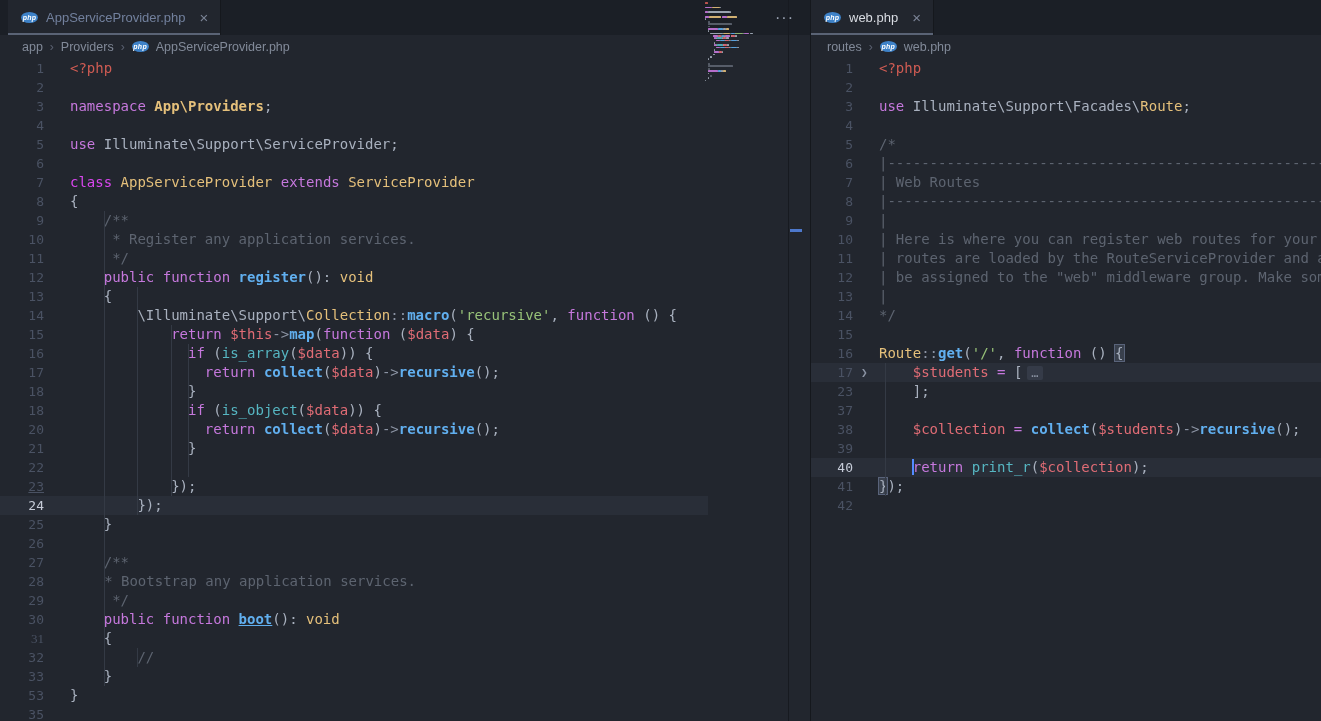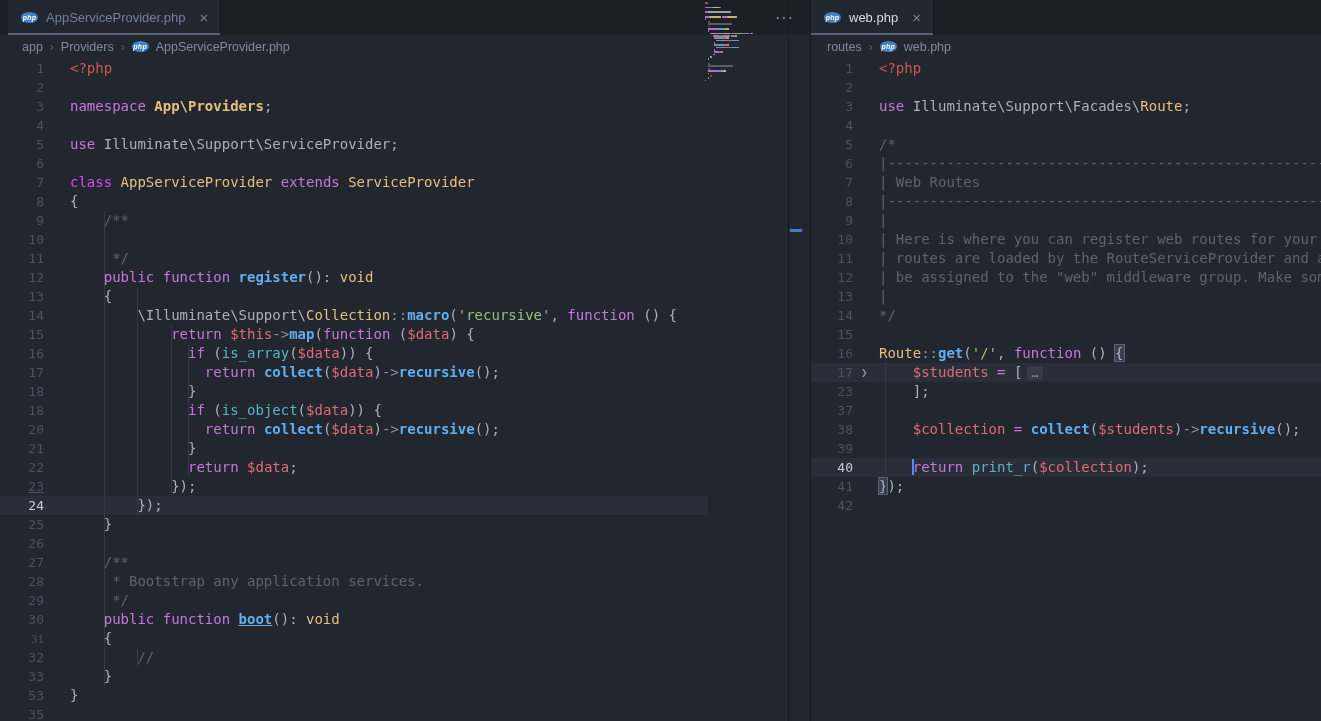--- a/index.html
+++ b/index.html
@@ -123,20 +123,21 @@
       <div class="row">
         <span class="num" style="width: 44px;">8</span>
         <span class="code" style="left: 70px;"><span class="seg" style="color: rgb(169, 177, 191);">{</span></span>
       </div>
       <div class="row">
         <span class="num" style="width: 44px;">9</span>
         <span class="code" style="left: 70px;"><span class="seg" style="color: rgb(93, 100, 112);">    /**</span></span>
       </div>
       <div class="row">
         <span class="num" style="width: 44px;">10</span>
+        <span class="code" style="left: 70px;"><span class="seg" style="color: rgb(93, 100, 112);">     * Register any application services.</span></span>
       </div>
       <div class="row">
         <span class="num" style="width: 44px;">11</span>
         <span class="code" style="left: 70px;"><span class="seg" style="color: rgb(93, 100, 112);">     */</span></span>
       </div>
       <div class="row">
         <span class="num" style="width: 44px;">12</span>
         <span class="code" style="left: 70px;"><span class="seg" style="color: rgb(169, 177, 191);">    </span><span class="seg" style="color: rgb(198, 120, 221);">public function </span><span class="seg b" style="color: rgb(97, 175, 239);">register</span><span class="seg" style="color: rgb(169, 177, 191);">(): </span><span class="seg" style="color: rgb(229, 192, 123);">void</span></span>
       </div>
       <div class="row">
@@ -170,21 +171,20 @@
       <div class="row">
         <span class="num" style="width: 44px;">20</span>
         <span class="code" style="left: 70px;"><span class="seg" style="color: rgb(169, 177, 191);">                </span><span class="seg" style="color: rgb(198, 120, 221);">return </span><span class="seg b" style="color: rgb(97, 175, 239);">collect</span><span class="seg" style="color: rgb(169, 177, 191);">(</span><span class="seg" style="color: rgb(224, 108, 117);">$data</span><span class="seg" style="color: rgb(169, 177, 191);">)</span><span class="seg" style="color: rgb(139, 147, 163);">-&gt;</span><span class="seg b" style="color: rgb(97, 175, 239);">recursive</span><span class="seg" style="color: rgb(169, 177, 191);">();</span></span>
       </div>
       <div class="row">
         <span class="num" style="width: 44px;">21</span>
         <span class="code" style="left: 70px;"><span class="seg" style="color: rgb(169, 177, 191);">              }</span></span>
       </div>
       <div class="row">
         <span class="num" style="width: 44px;">22</span>
-        <span class="code" style="left: 70px;"><span class="seg" style="color: rgb(169, 177, 191);">              </span><span class="seg" style="color: rgb(198, 120, 221);">return </span><span class="seg" style="color: rgb(224, 108, 117);">$data</span><span class="seg" style="color: rgb(169, 177, 191);">;</span></span>
       </div>
       <div class="row">
         <span class="num" style="width: 44px; text-decoration: underline;">23</span>
         <span class="code" style="left: 70px;"><span class="seg" style="color: rgb(169, 177, 191);">            });</span></span>
       </div>
       <div class="row cur hl">
         <div class="band" style="right: 102px;"></div>
         <span class="num" style="width: 44px;">24</span>
         <span class="code" style="left: 70px;"><span class="seg" style="color: rgb(169, 177, 191);">        });</span></span>
       </div>
@@ -195,21 +195,21 @@
       <div class="row">
         <span class="num" style="width: 44px;">26</span>
         <span class="code" style="left: 70px;"></span>
       </div>
       <div class="row">
         <span class="num" style="width: 44px;">27</span>
         <span class="code" style="left: 70px;"><span class="seg" style="color: rgb(93, 100, 112);">    /**</span></span>
       </div>
       <div class="row">
         <span class="num" style="width: 44px;">28</span>
-        <span class="code" style="left: 70px;"><span class="seg" style="color: rgb(93, 100, 112);">     * Bootstrap any application services.</span></span>
+        <span class="code" style="left: 62px;"><span class="seg" style="color: rgb(93, 100, 112);">     * Bootstrap any application services.</span></span>
       </div>
       <div class="row">
         <span class="num" style="width: 44px;">29</span>
         <span class="code" style="left: 70px;"><span class="seg" style="color: rgb(93, 100, 112);">     */</span></span>
       </div>
       <div class="row">
         <span class="num" style="width: 44px;">30</span>
         <span class="code" style="left: 70px;"><span class="seg" style="color: rgb(169, 177, 191);">    </span><span class="seg" style="color: rgb(198, 120, 221);">public function </span><span class="seg b" style="color: rgb(97, 175, 239); text-decoration: underline;">boot</span><span class="seg" style="color: rgb(169, 177, 191);">(): </span><span class="seg" style="color: rgb(229, 192, 123);">void</span></span>
       </div>
       <div class="row">

